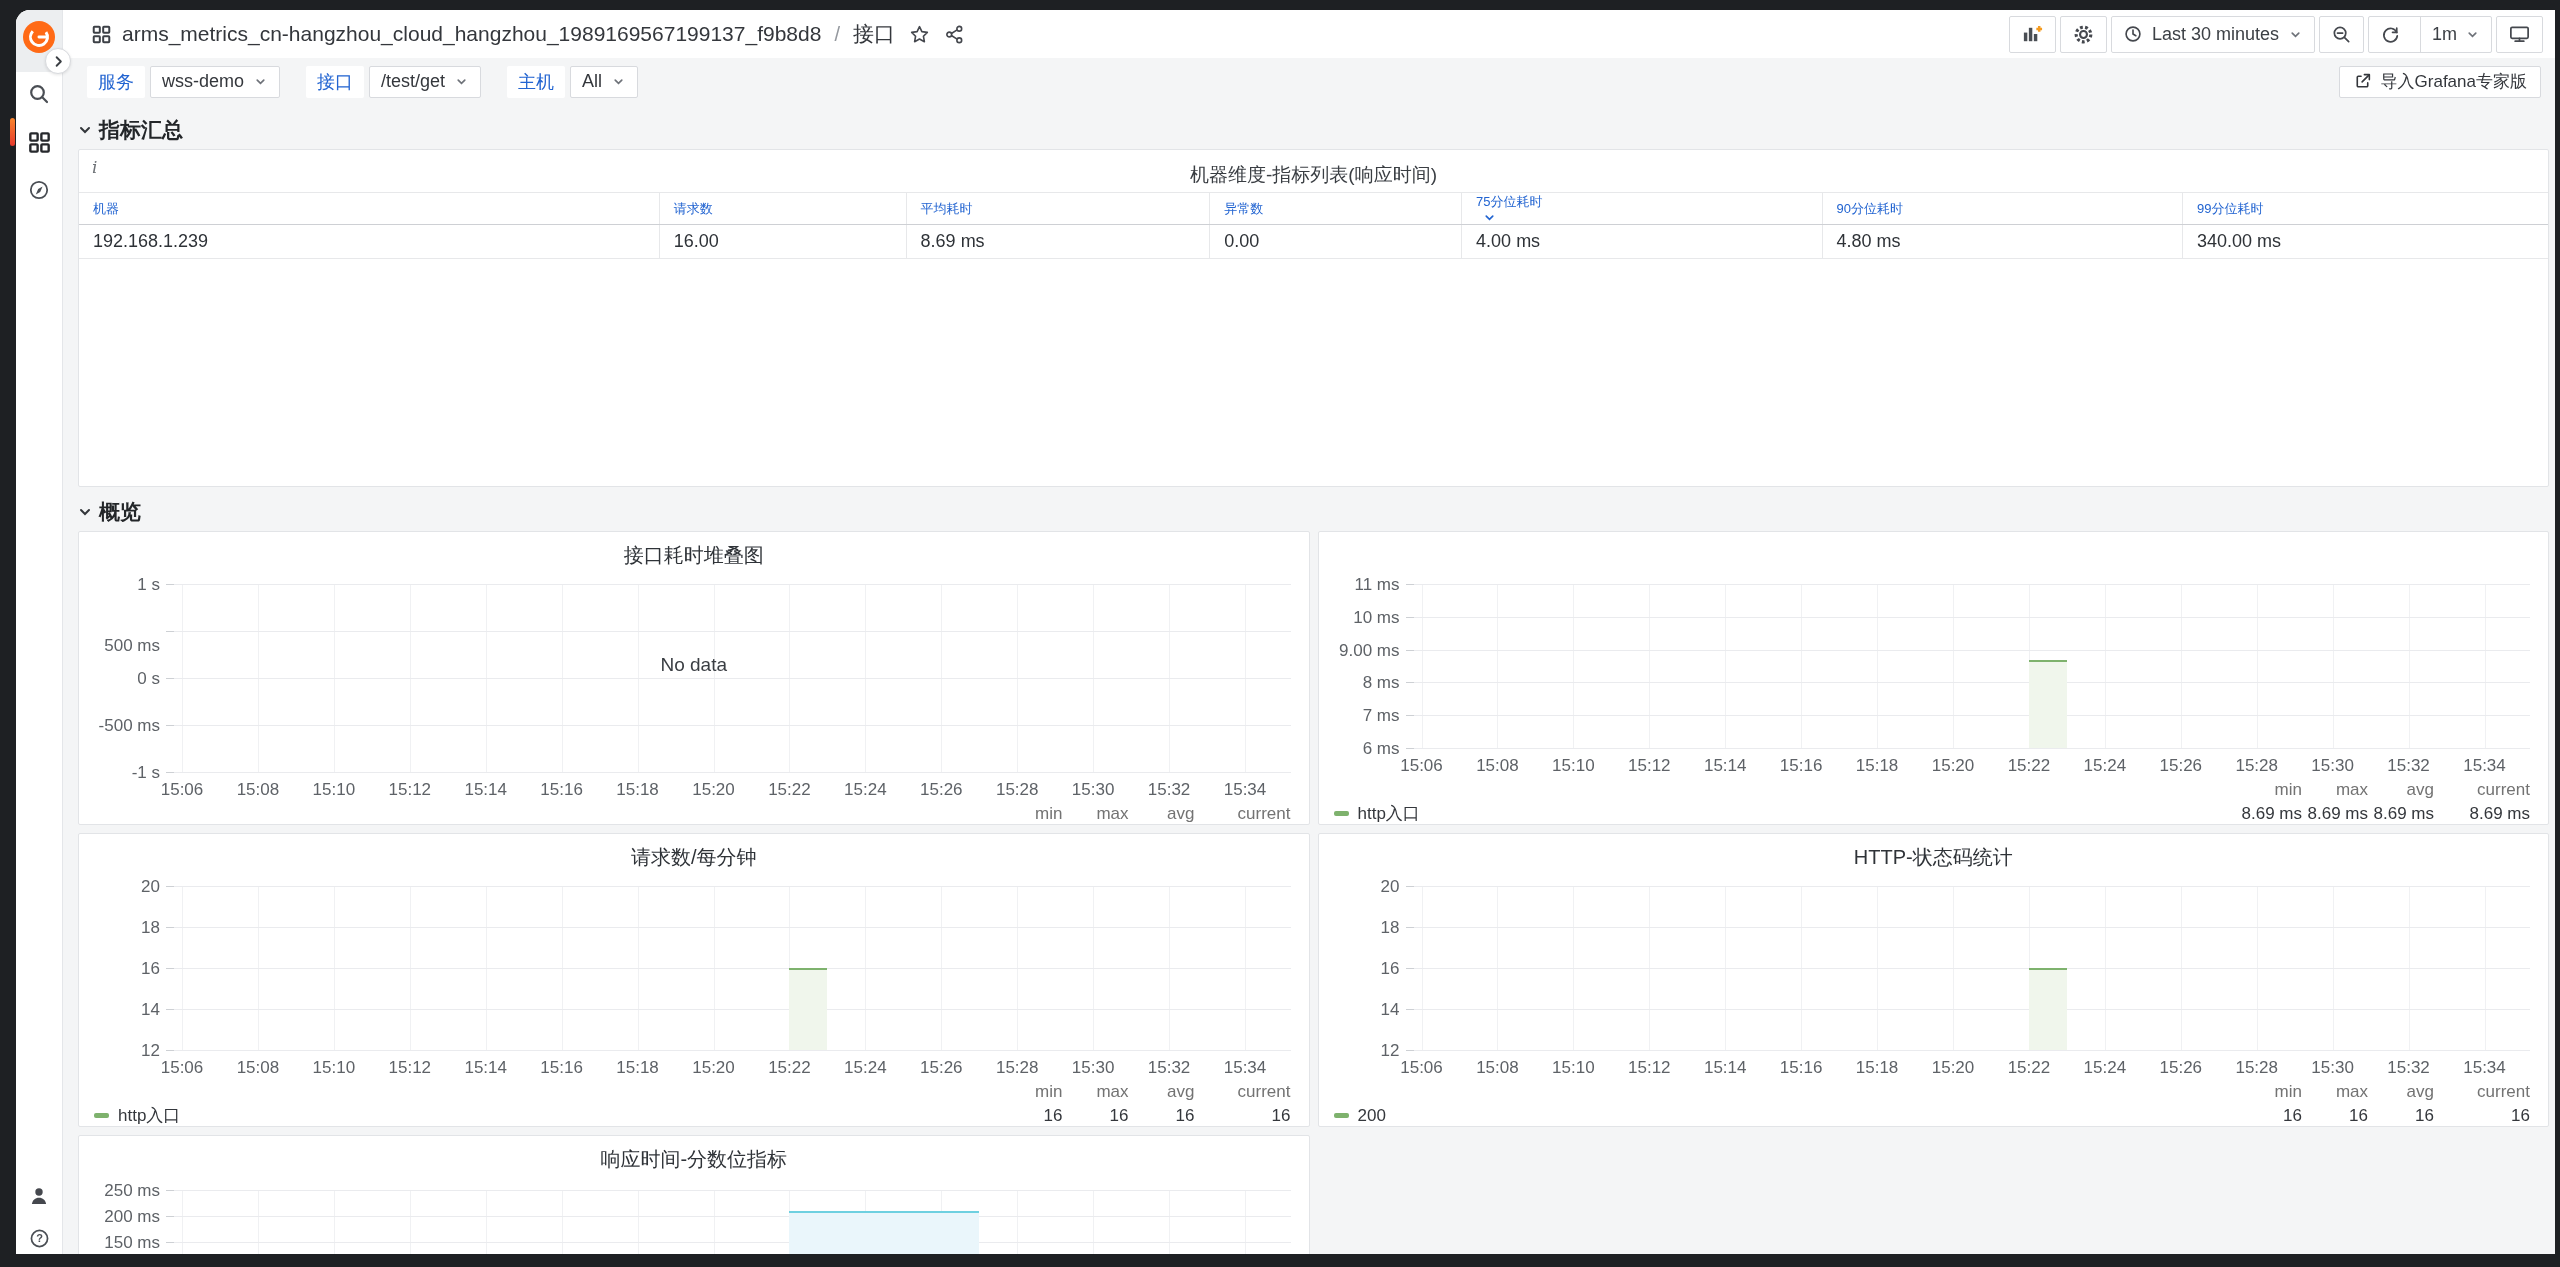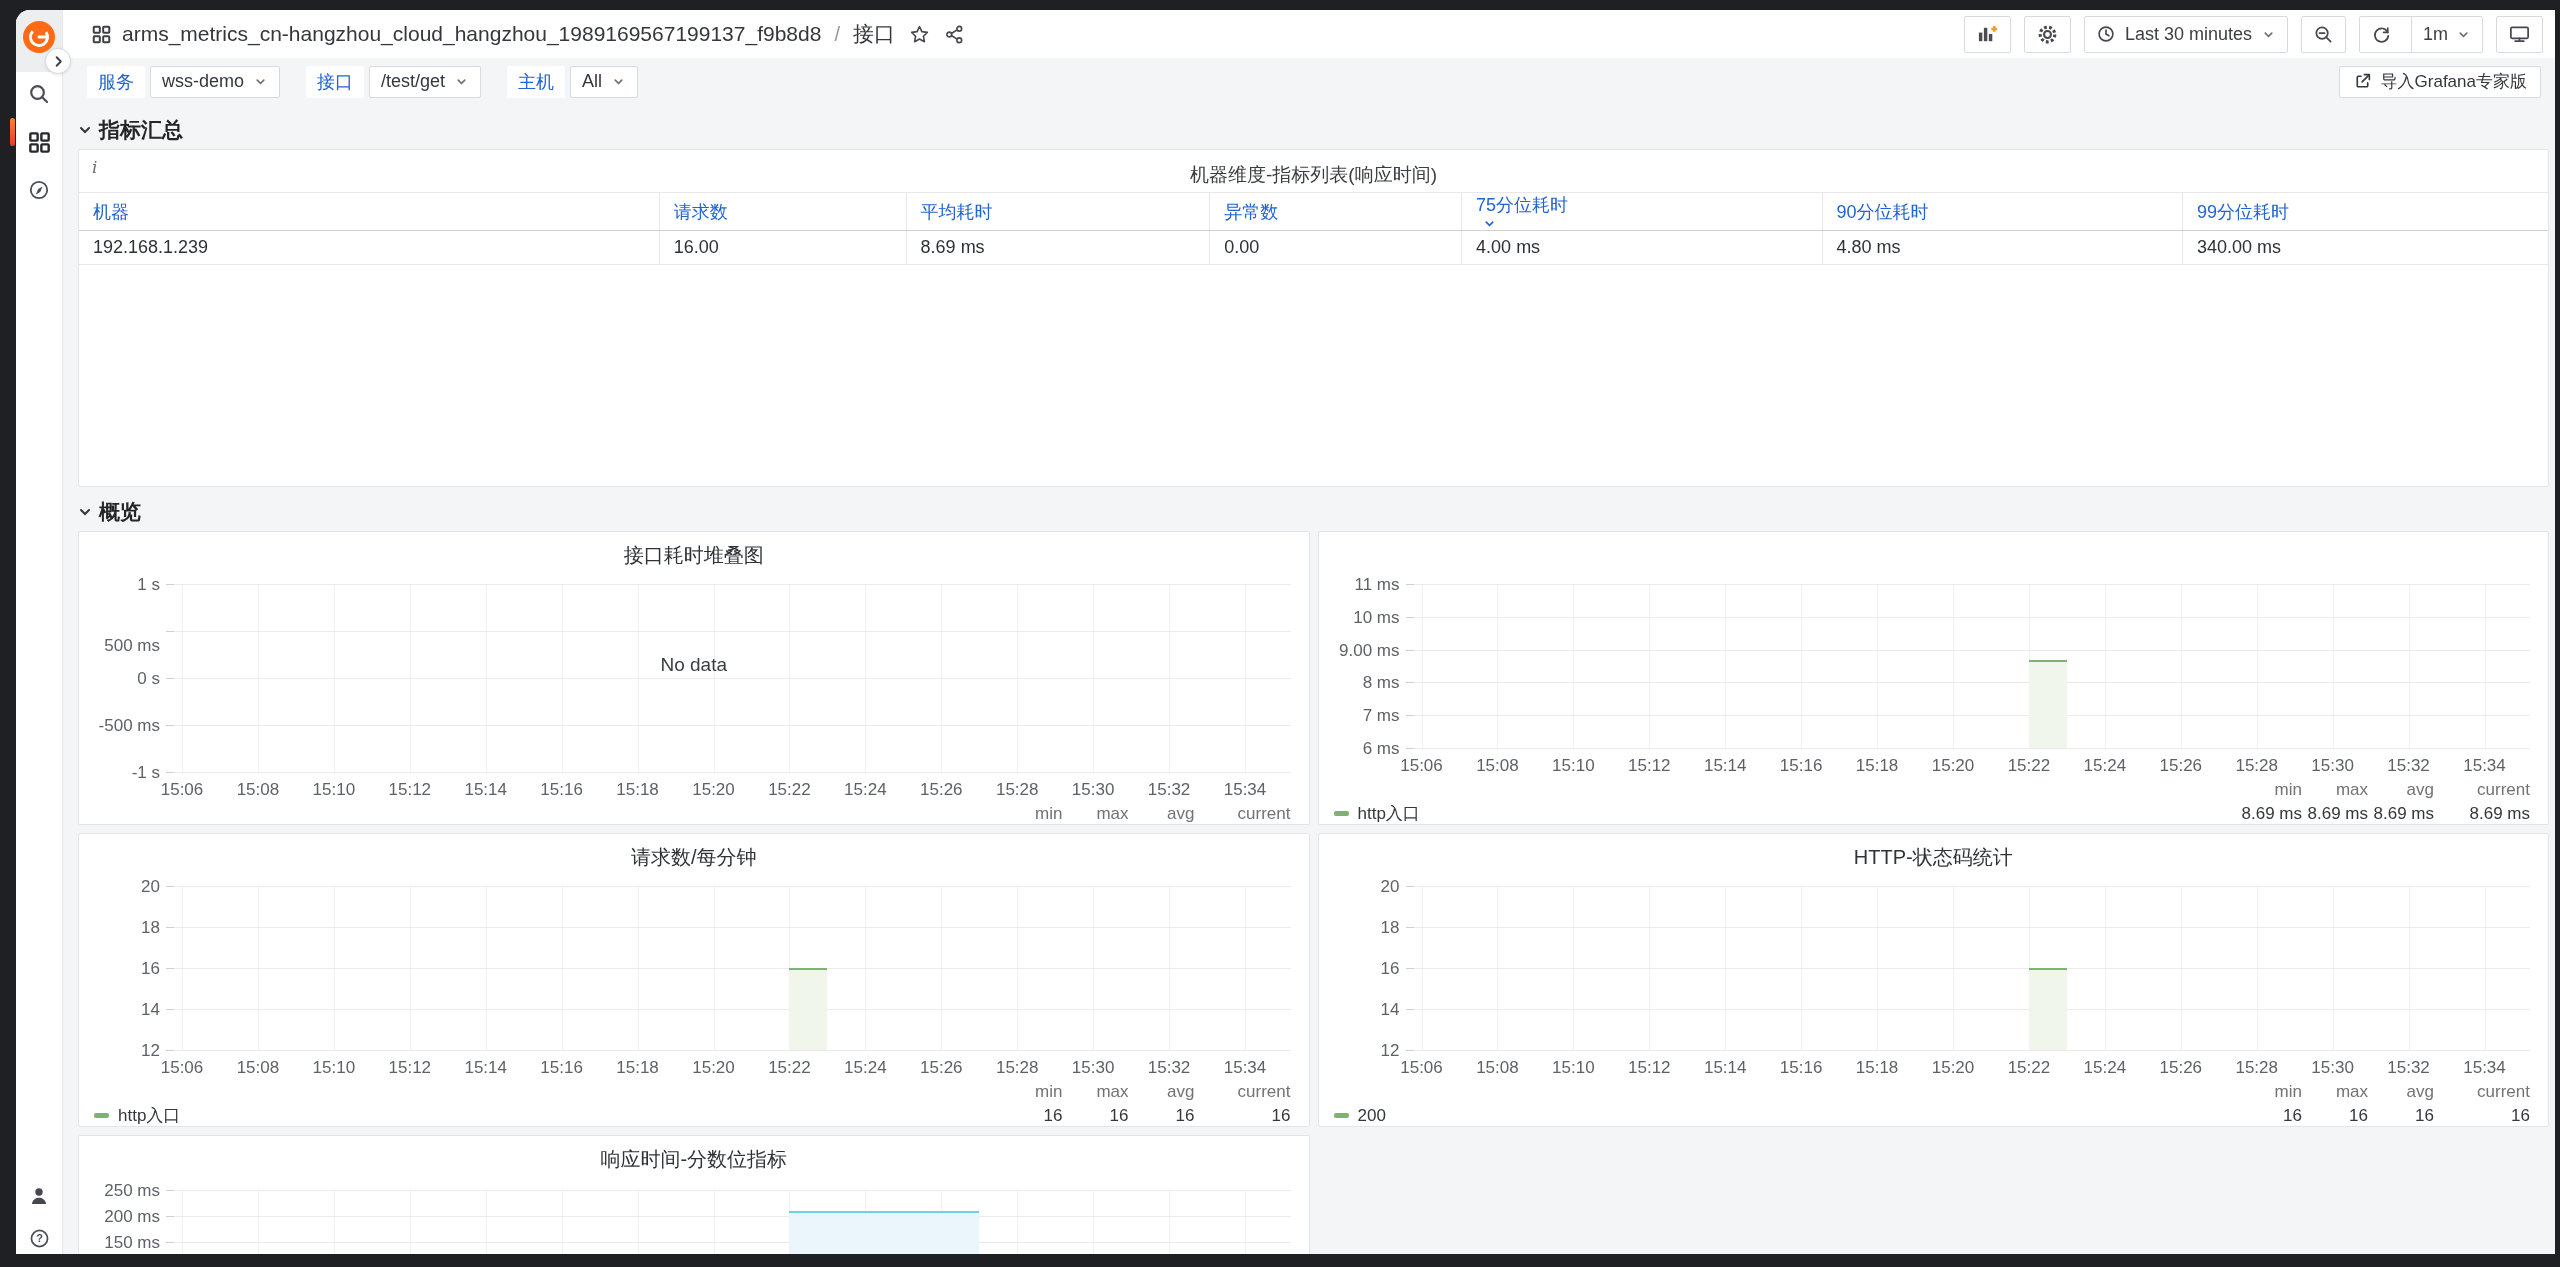--- a/index.html
+++ b/index.html
@@ -22,21 +22,21 @@
   .nav-icon { position:absolute; left:0; width:46px; display:flex; justify-content:center; cursor:pointer; }
   .nav-active-bar { position:absolute; left:10px; top:118px; width:5px; height:28px; border-radius:3px;
                     background:linear-gradient(180deg,#f8842c,#e63a2e); z-index:3; }
 
   
   .main { position:absolute; left:47px; right:0; top:0; bottom:0; }
   .topbar { height:48px; background:#fff; display:flex; align-items:center; padding:0 12px 0 24px; gap:10px; }
   .crumb-title,.crumb-current { font-size:21px; color:#34373c; font-weight:500; white-space:nowrap; }
   .crumb-sep { font-size:20px; color:#94989e; margin:0 3px; }
   .tb-icon { display:flex; align-items:center; cursor:pointer; margin-left:4px; }
-  .topbar-right { margin-left:auto; display:flex; align-items:center; gap:13px; }
+  .topbar-right { margin-left:auto; display:flex; align-items:center; gap:4px; }
   .tb-btn { height:37px; min-width:40px; background:#fff; border:1px solid #d8dade; border-radius:2px;
             display:flex; align-items:center; justify-content:center; gap:9px; padding:0 11px;
             font-size:18px; color:#3c4045; font-family:inherit; cursor:pointer; white-space:nowrap; }
   .refresh-combo { padding:0; }
   .refresh-combo .seg { display:flex; align-items:center; gap:8px; padding:0 11px; height:100%; cursor:pointer; }
   .refresh-combo .seg + .seg { border-left:1px solid #d8dade; }
 
   
   .filterbar { height:47px; background:#f4f5f6; display:flex; align-items:center; padding:0 14px 0 24px; }
   .filter-items { display:flex; align-items:center; gap:26px; }
@@ -56,21 +56,21 @@
   .panel { position:relative; background:#fff; border:1px solid #e2e4e7; border-radius:2px; }
 
   
   .table-panel { height:338px; margin-bottom:12px; overflow:hidden; }
   .info-i { position:absolute; top:7px; left:13px; font-size:17px; color:#6d7176;
             font-family:"DejaVu Serif",serif; font-style:italic; cursor:pointer; }
   .table-title { position:absolute; top:12px; left:0; right:0; text-align:center; font-size:19px; color:#3a3e43; }
   .mtable { position:absolute; top:42px; left:0; width:100%; border-collapse:collapse; table-layout:fixed; }
   .mtable th { height:32px; border-top:1px solid #e7e8ea; border-bottom:1px solid #ced0d4;
                border-right:1px solid #e7e8ea; text-align:left; padding:0 0 0 14px;
-               font-size:18px; font-weight:500; color:#2264d1; cursor:pointer; white-space:nowrap; }
+               font-size:13px; font-weight:500; color:#2264d1; cursor:pointer; white-space:nowrap; }
   .mtable td { height:34px; border-bottom:1px solid #e7e8ea; border-right:1px solid #e7e8ea;
                padding:0 0 0 14px; font-size:18px; color:#2e3237; white-space:nowrap; }
   .mtable th:last-child,.mtable td:last-child { border-right:none; }
   .sort-caret { margin-left:7px; vertical-align:1px; }
 
   
   .charts-grid,.row3 { display:grid; grid-template-columns:1fr 1fr; gap:8px; }
   .charts-grid { margin-bottom:8px; }
   .chart-panel { height:294px; overflow:hidden; }
   .chart-title { position:absolute; top:10px; left:0; right:0; text-align:center; font-size:20px;

